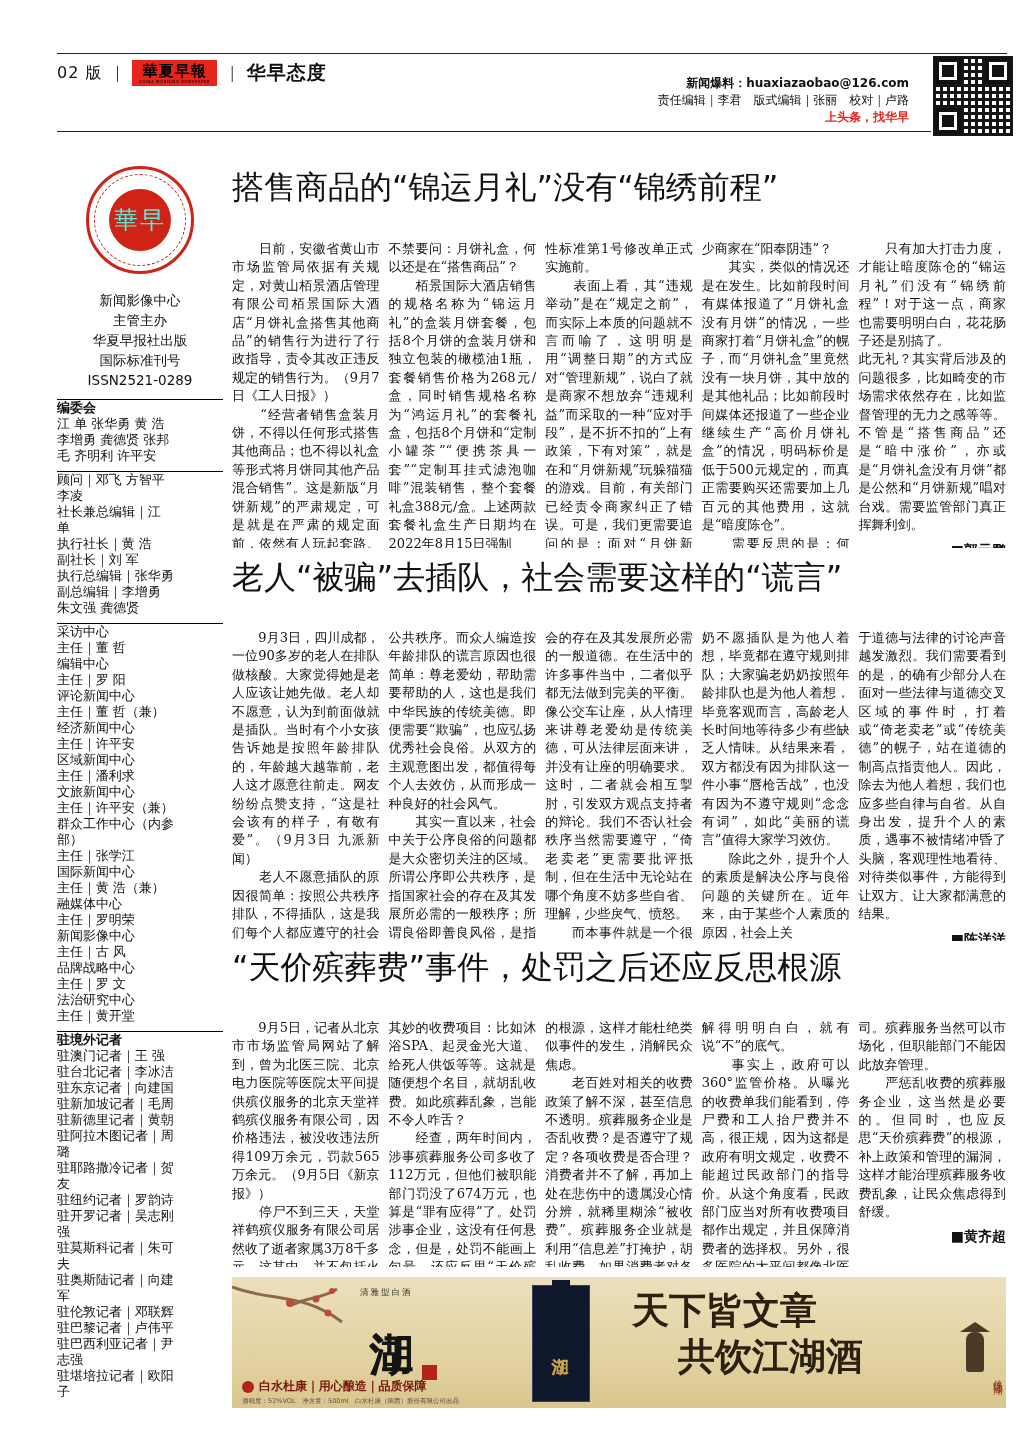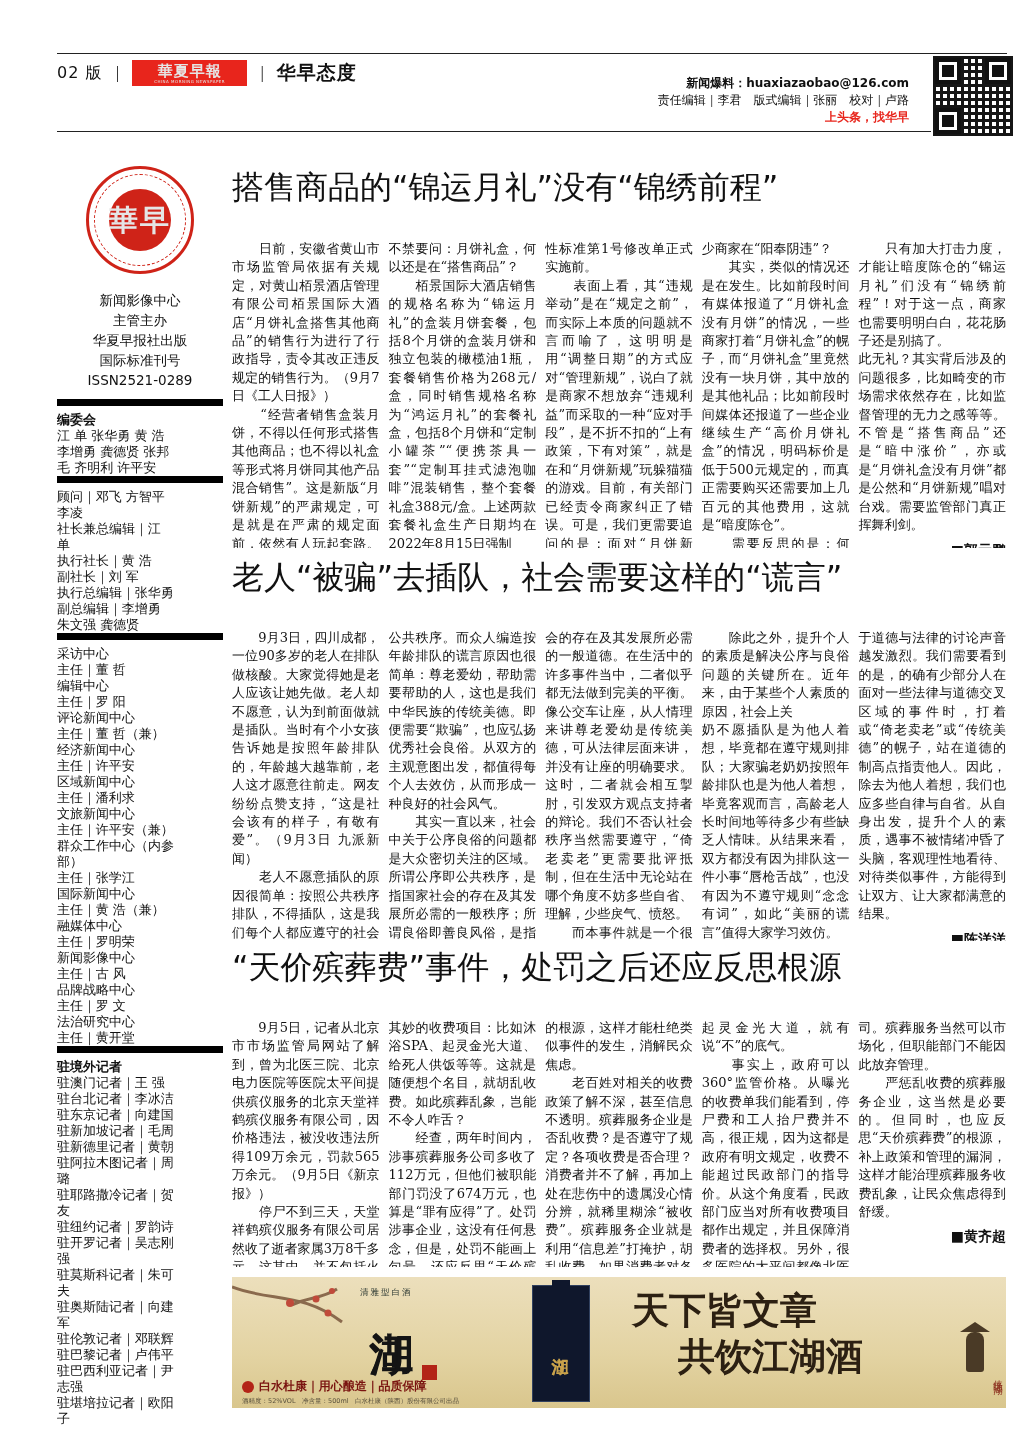--- a/index.html
+++ b/index.html
@@ -6,44 +6,44 @@
   body{width:1021px;height:1437px;background:#fff;position:relative;overflow:hidden;
        font-family:"DejaVu Sans","Liberation Sans",sans-serif;color:#111;}
   .rule{position:absolute;left:57px;width:950px;height:1px;background:#222;}
   #rule-top{top:53px;}
   #rule-bottom{top:131px;}
 
   
   #header-left{position:absolute;left:57px;top:60px;display:flex;align-items:center;gap:7px;}
   #page-number{font-size:16px;letter-spacing:1px;}
   .hsep{color:#333;font-size:16px;}
-  #paper-logo{background:#e8251c;color:#e5e5e5;padding:3px 22px 2px;text-align:center;line-height:1;}
+  #paper-logo{background:#e8251c;color:#000000;padding:3px 7px 2px;text-align:center;line-height:1;}
   #paper-logo .nm{font-weight:bold;font-size:15px;letter-spacing:1px;}
   #paper-logo .sub{font-size:4px;letter-spacing:.5px;margin-top:1px;}
   #section-title{font-size:19px;font-weight:bold;letter-spacing:1px;}
   #header-right{position:absolute;right:112px;top:75px;text-align:right;font-size:12px;line-height:17px;}
   #tipline{font-weight:bold;}
   #slogan{color:#e8251c;font-weight:bold;}
   #qr{position:absolute;right:8px;top:56px;width:80px;height:80px;background:
       repeating-linear-gradient(0deg,#161616 0 3px,transparent 3px 7px),
       repeating-linear-gradient(90deg,#161616 0 3px,#fff 3px 7px);outline:2px solid #fff;}
   .qr-eye{position:absolute;width:18px;height:18px;border:4px solid #111;background:#fff;}
   .qr-eye::after{content:"";position:absolute;inset:3px;background:#111;}
   .qr-eye.tl{left:2px;top:2px;} .qr-eye.tr{right:2px;top:2px;} .qr-eye.bl{left:2px;bottom:2px;}
 
   
   #sidebar{position:absolute;left:57px;top:166px;width:166px;font-size:13px;line-height:16px;}
   #stamp{width:102px;height:102px;border:3px solid #cf2318;border-radius:50%;margin:0 auto 16px;
          display:flex;align-items:center;justify-content:center;position:relative;}
   #stamp::before{content:"";position:absolute;inset:5px;border:1px dashed #cf2318;border-radius:50%;}
-  #stamp-inner{width:62px;height:62px;background:#cf2318;border-radius:50%;color:#e5e5e5;
-         display:flex;align-items:center;justify-content:center;font-weight:bold;font-size:29px;letter-spacing:2px;
+  #stamp-inner{width:62px;height:62px;background:#cf2318;border-radius:50%;color:#5eead4;
+         display:flex;align-items:center;justify-content:center;font-weight:normal;font-size:24px;letter-spacing:2px;
          font-family:"DejaVu Serif","Liberation Serif",serif;}
   #masthead{text-align:center;line-height:20px;font-size:13.5px;margin-bottom:9px;}
-  .sb-sec{border-top:7px solid #000000;padding-top:6px;}
+  .sb-sec{border-top:1px solid #000000;margin-top:7px;}
   .sb-title{font-weight:bold;}
   .sb-line{white-space:nowrap;overflow:hidden;}
 
   
   .headline{position:absolute;left:232px;margin:0;font-size:32px;font-weight:400;letter-spacing:0px;
             font-family:"DejaVu Sans","Liberation Sans",sans-serif;white-space:nowrap;}
   #headline-1{top:166px;}
   #headline-2{top:556px;}
   #headline-3{top:946px;}
   .article-body{position:absolute;left:232px;width:774px;display:flex;gap:9px;
@@ -230,22 +230,22 @@
     </div>
     <div class="col">
       <p>公共秩序。而众人编造按年龄排队的谎言原因也很简单：尊老爱幼，帮助需要帮助的人，这也是我们中华民族的传统美德。即便需要“欺骗”，也应弘扬优秀社会良俗。从双方的主观意图出发，都值得每个人去效仿，从而形成一种良好的社会风气。</p>
       <p>　　其实一直以来，社会中关于公序良俗的问题都是大众密切关注的区域。所谓公序即公共秩序，是指国家社会的存在及其发展所必需的一般秩序；所谓良俗即善良风俗，是指国家社</p>
     </div>
     <div class="col">
       <p>会的存在及其发展所必需的一般道德。在生活中的许多事件当中，二者似乎都无法做到完美的平衡。像公交车让座，从人情理来讲尊老爱幼是传统美德，可从法律层面来讲，并没有让座的明确要求。这时，二者就会相互掣肘，引发双方观点支持者的辩论。我们不否认社会秩序当然需要遵守，“倚老卖老”更需要批评抵制，但在生活中无论站在哪个角度不妨多些自省、理解，少些戾气、愤怒。</p>
       <p>　　而本事件就是一个很好的例子，老奶</p>
     </div>
     <div class="col">
+      <p>奶不愿插队是为他人着想，毕竟都在遵守规则排队；大家骗老奶奶按照年龄排队也是为他人着想，毕竟客观而言，高龄老人长时间地等待多少有些缺乏人情味。从结果来看，双方都没有因为排队这一件小事“唇枪舌战”，也没有因为不遵守规则“念念有词”，如此“美丽的谎言”值得大家学习效仿。</p>
       <p>　　除此之外，提升个人的素质是解决公序与良俗问题的关键所在。近年来，由于某些个人素质的原因，社会上关</p>
-      <p>奶不愿插队是为他人着想，毕竟都在遵守规则排队；大家骗老奶奶按照年龄排队也是为他人着想，毕竟客观而言，高龄老人长时间地等待多少有些缺乏人情味。从结果来看，双方都没有因为排队这一件小事“唇枪舌战”，也没有因为不遵守规则“念念有词”，如此“美丽的谎言”值得大家学习效仿。</p>
     </div>
     <div class="col">
       <p>于道德与法律的讨论声音越发激烈。我们需要看到的是，的确有少部分人在面对一些法律与道德交叉区域的事件时，打着或“倚老卖老”或“传统美德”的幌子，站在道德的制高点指责他人。因此，除去为他人着想，我们也应多些自律与自省。从自身出发，提升个人的素质，遇事不被情绪冲昏了头脑，客观理性地看待、对待类似事件，方能得到让双方、让大家都满意的结果。</p>
       <p class="byline">■陈洋洋</p>
     </div>
   </div>
 
 <h1 class="headline" id="headline-3">“天价殡葬费”事件，处罚之后还应反思根源</h1>
 <div class="article-body" id="body-3">
     <div class="col">
@@ -254,21 +254,21 @@
     </div>
     <div class="col">
       <p>其妙的收费项目：比如沐浴SPA、起灵金光大道、给死人供饭等等。这就是随便想个名目，就胡乱收费。如此殡葬乱象，岂能不令人咋舌？</p>
       <p>　　经查，两年时间内，涉事殡葬服务公司多收了112万元，但他们被职能部门罚没了674万元，也算是“罪有应得”了。处罚涉事企业，这没有任何悬念，但是，处罚不能画上句号，还应反思“天价殡葬费”</p>
     </div>
     <div class="col">
       <p>的根源，这样才能杜绝类似事件的发生，消解民众焦虑。</p>
       <p>　　老百姓对相关的收费政策了解不深，甚至信息不透明。殡葬服务企业是否乱收费？是否遵守了规定？各项收费是否合理？消费者并不了解，再加上处在悲伤中的遗属没心情分辨，就稀里糊涂“被收费”。殡葬服务企业就是利用“信息差”打掩护，胡乱收费。如果消费者对各项是收费的规定了</p>
     </div>
     <div class="col">
-      <p>起灵金光大道，就有说“不”的底气。</p>
+      <p>解得明明白白，就有说“不”的底气。</p>
       <p>　　事实上，政府可以360°监管价格。从曝光的收费单我们能看到，停尸费和工人抬尸费并不高，很正规，因为这都是政府有明文规定，收费不能超过民政部门的指导价。从这个角度看，民政部门应当对所有收费项目都作出规定，并且保障消费者的选择权。另外，很多医院的太平间都像北医三院那样，承包给民营公</p>
     </div>
     <div class="col">
       <p>司。殡葬服务当然可以市场化，但职能部门不能因此放弃管理。</p>
       <p>　　严惩乱收费的殡葬服务企业，这当然是必要的。但同时，也应反思“天价殡葬费”的根源，补上政策和管理的漏洞，这样才能治理殡葬服务收费乱象，让民众焦虑得到舒缓。</p>
       <p class="byline">■黄齐超</p>
     </div>
   </div>
 
 <div id="ad">

